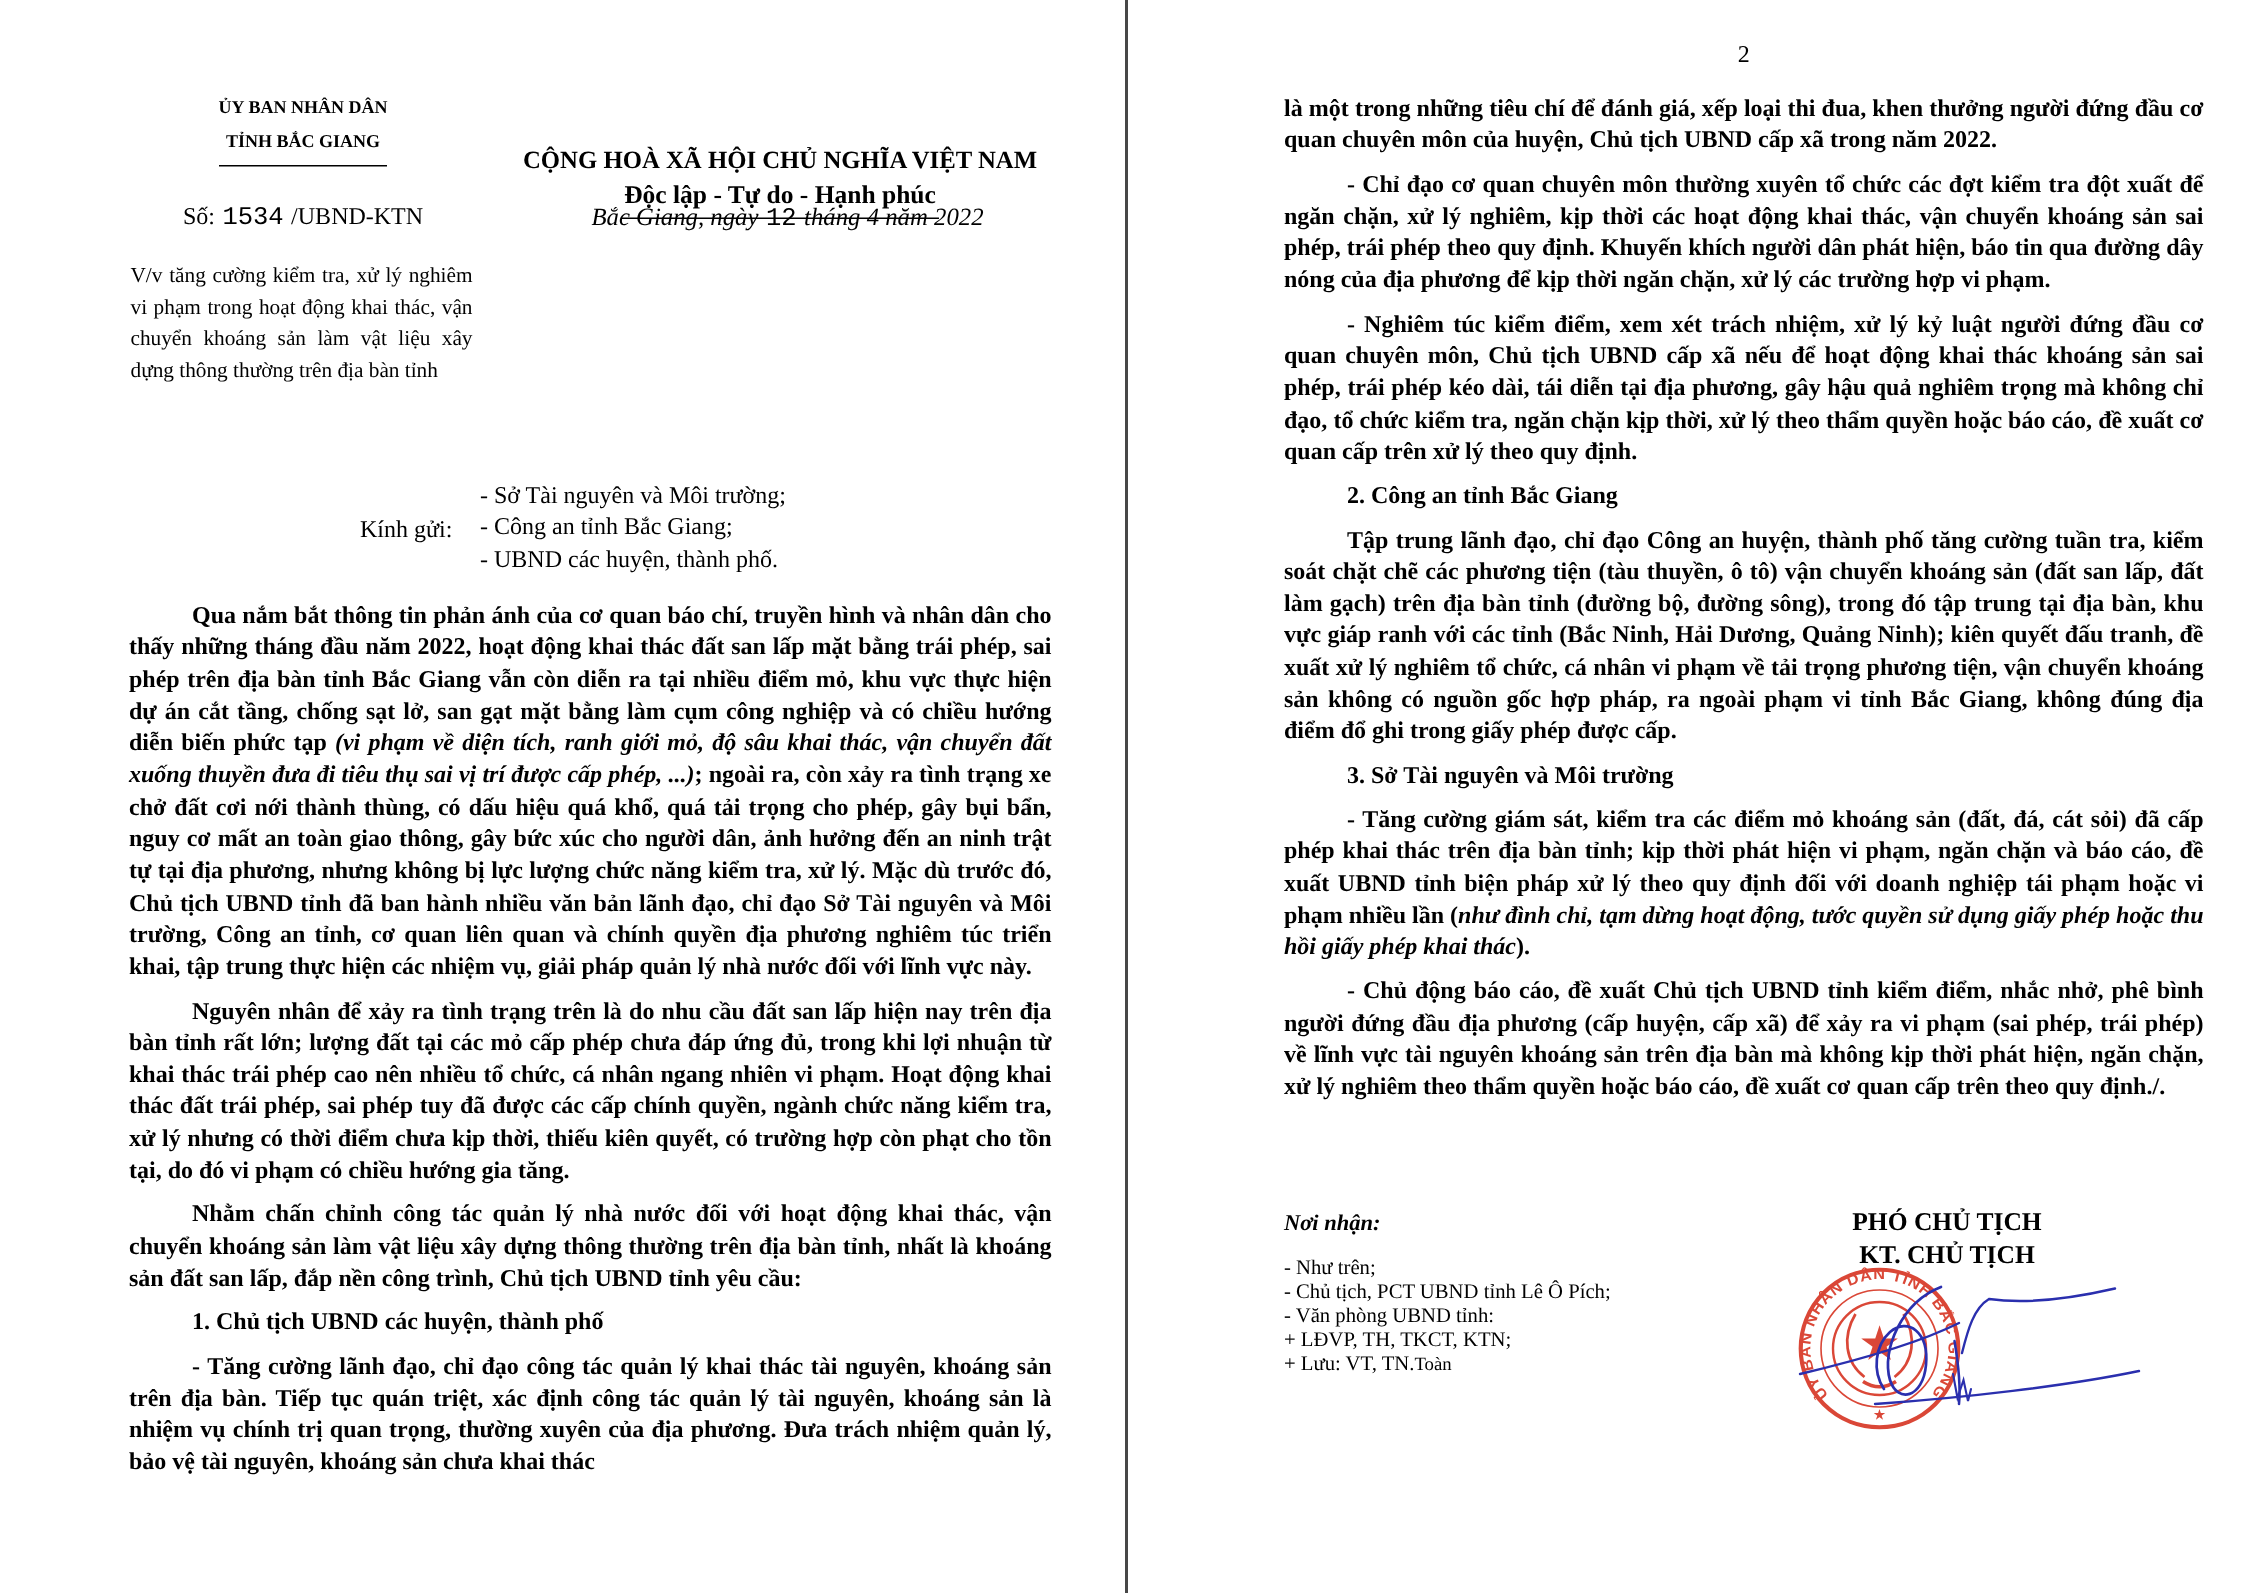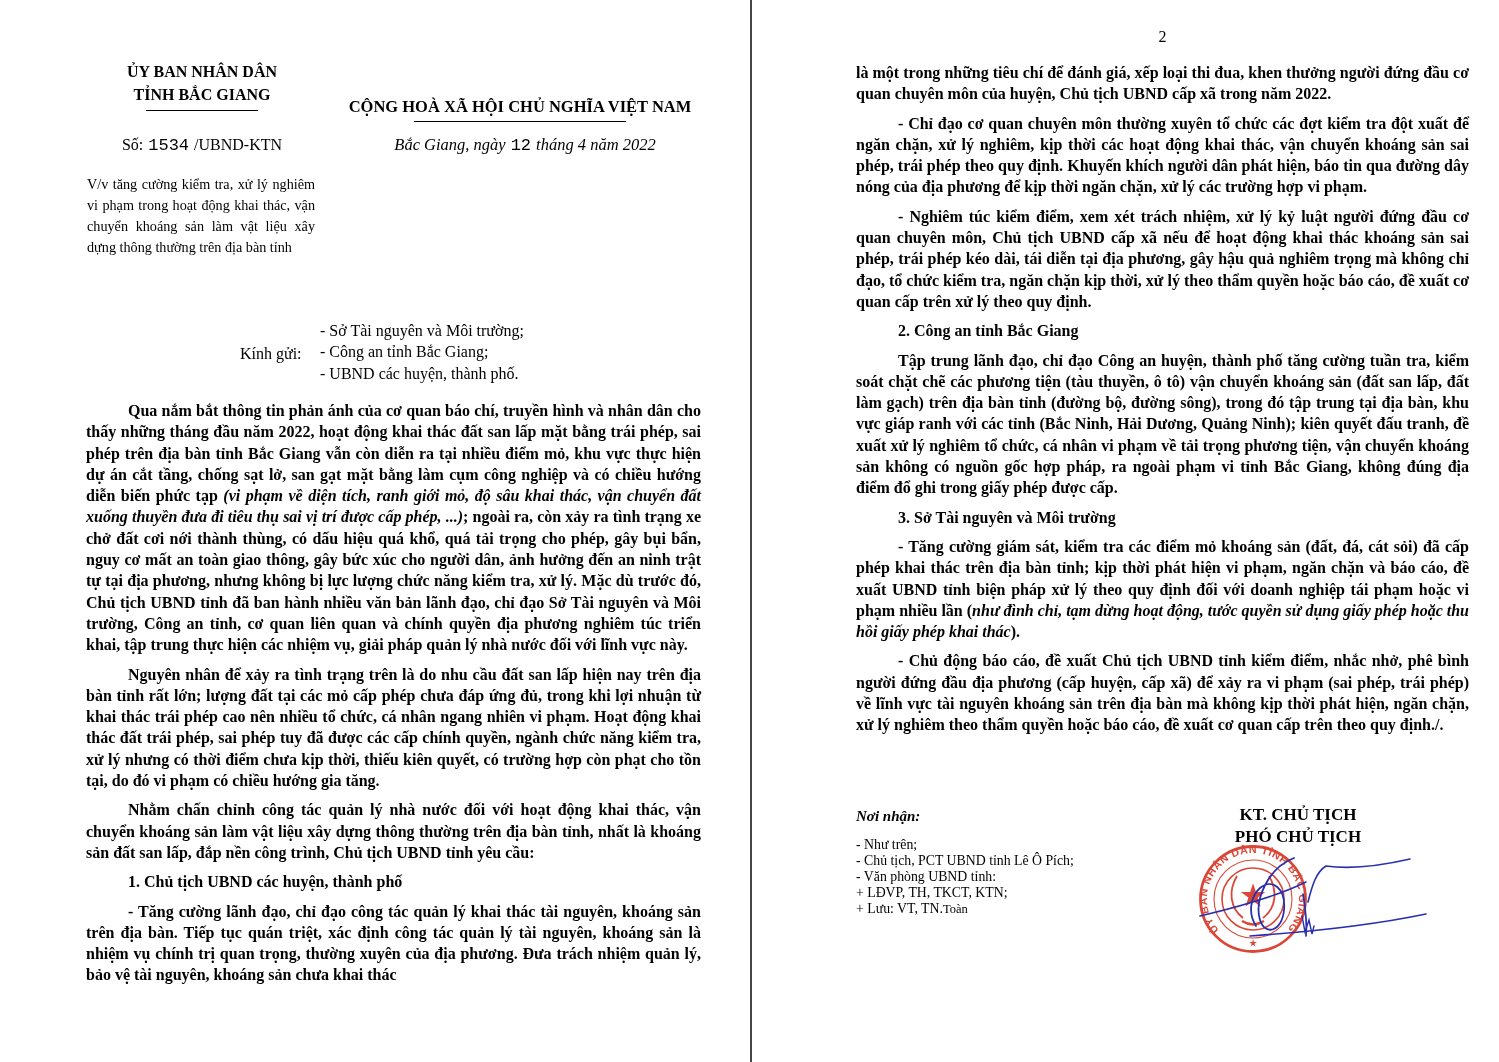--- a/index.html
+++ b/index.html
@@ -9,21 +9,21 @@
     position:relative; width:1499px; height:1062px; background:#ffffff;
     font-family:"Liberation Serif", serif; color:#000; overflow:hidden;
   }
   .page { position:absolute; top:0; height:1062px; background:#ffffff; }
   .page1 { left:0; width:750px; }
   .page2 { left:752px; width:747px; }
   .divider { position:absolute; left:750px; top:0; width:2px; height:1062px; background:#474747; }
 
   
   .org  { position:absolute; left:86px;  top:60px; width:232px; text-align:center;
-          font-weight:bold; font-size:16px; line-height:23px; }
+          font-weight:bold; font-size:12px; line-height:23px; }
   .nat  { position:absolute; left:320px; top:60px; width:400px; text-align:center; font-weight:bold;margin-top:35px; }
   .nat .l1 { font-size:16.5px; line-height:23px; }
   .nat .l2 { font-size:17px;  line-height:24px; }
   .rule { border-top:1.6px solid #000; height:0; }
   .rule-org { width:112px; margin:4px auto 0; }
   .rule-nat { width:212px; margin:3px auto 0; }
 
   .docnum  { position:absolute; left:86px; top:136px; width:232px; text-align:center; font-size:16px; }
   .dateline{ position:absolute; left:330px; top:135px; width:390px; text-align:center; font-size:16.5px; }
   .it { font-style:italic; }
@@ -68,20 +68,21 @@
   <div class="page page1">
 
     <div class="org">
       <div>ỦY BAN NHÂN DÂN</div>
       <div>TỈNH BẮC GIANG</div>
       <div class="rule rule-org"></div>
     </div>
 
     <div class="nat">
       <div class="l1">CỘNG HOÀ XÃ HỘI CHỦ NGHĨA VIỆT NAM</div>
+      <div class="l2">Độc lập - Tự do - Hạnh phúc</div>
       <div class="rule rule-nat"></div>
     </div>
 
     <div class="docnum"><span>Số:</span><span class="fill">1534</span><span>/UBND-KTN</span></div>
 
     <div class="dateline"><span class="it">Bắc Giang, ngày</span><span class="fill">12</span><span class="it">tháng 4 năm 2022</span></div>
 
     <div class="subject">V/v tăng cường kiểm tra, xử lý nghiêm vi phạm trong hoạt động khai thác, vận chuyển khoáng sản làm vật liệu xây dựng thông thường trên địa bàn tỉnh</div>
 
     <div class="salutation">Kính gửi:</div>
@@ -123,22 +124,22 @@
       <div>
           <div class="line"><span class="">- Như trên;</span></div>
           <div class="line"><span class="">- Chủ tịch, PCT UBND tỉnh Lê Ô Pích;</span></div>
           <div class="line"><span class="">- Văn phòng UBND tỉnh:</span></div>
           <div class="line"><span class="">+ LĐVP, TH, TKCT, KTN;</span></div>
           <div class="line"><span class="">+ Lưu: VT, TN.</span><span class=" rs">Toàn</span></div>
         </div>
     </div>
 
     <div class="signer-titles">
+      <div>PHÓ CHỦ TỊCH</div>
       <div>KT. CHỦ TỊCH</div>
-      <div>PHÓ CHỦ TỊCH</div>
     </div>
 
     <svg class="stamp" viewBox="0 0 112 112" aria-hidden="true">
       <circle class="st-s" cx="56" cy="56" r="52.5" stroke-width="2.8"></circle>
       <circle class="st-s" cx="56" cy="56" r="39" stroke-width="1.1"></circle>
       <circle class="st-s" cx="56" cy="56" r="31" stroke-width="1.6"></circle>
       <path class="st-s" d="M40,33 C31,48 33,65 46,75" stroke-width="1.8"></path>
       <path class="st-s" d="M72,33 C81,48 79,65 66,75" stroke-width="1.8"></path>
       <path class="st-s" d="M45,78 q11,7 22,0" stroke-width="2.4"></path>
       <text class="st-t" x="56" y="62" font-size="28" text-anchor="middle">★</text>

